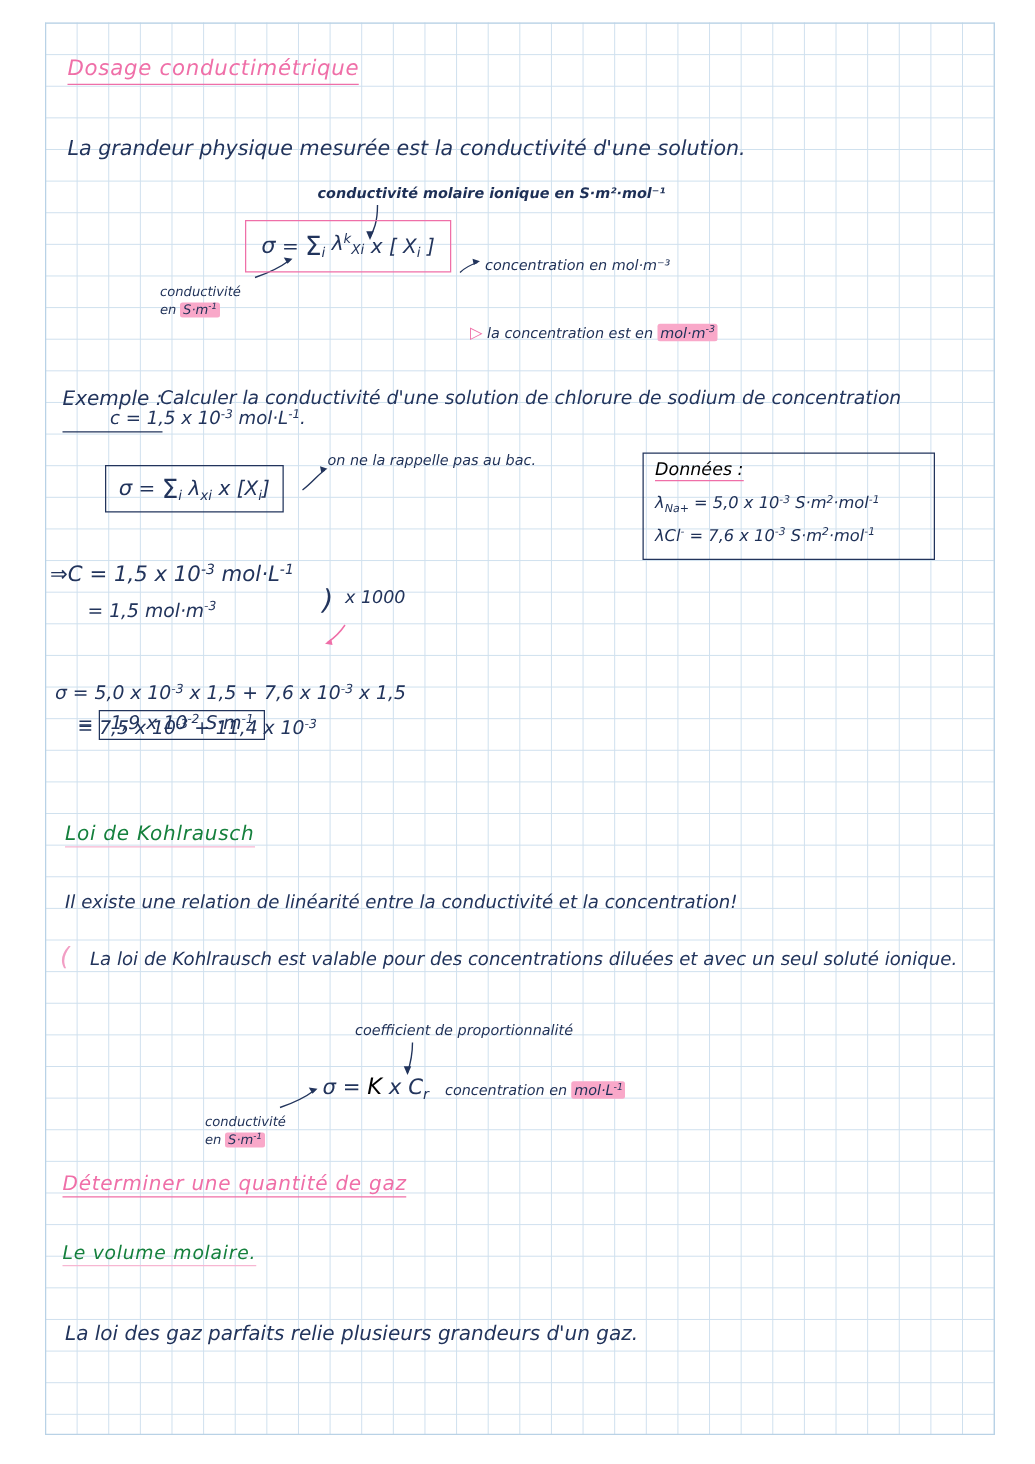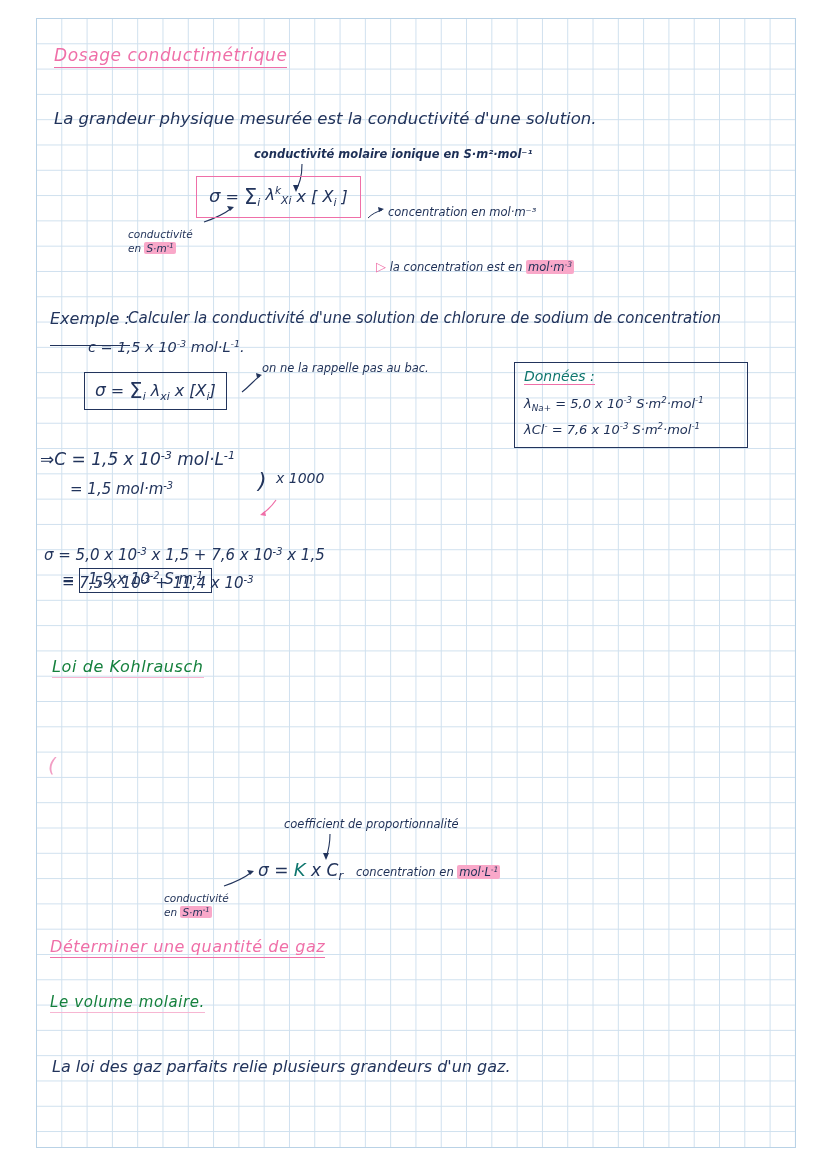--- a/index.html
+++ b/index.html
@@ -49,21 +49,21 @@
     font-family: "DejaVu Sans", sans-serif;
   }
   .hw {
     position: absolute;
     font-family: "DejaVu Sans", sans-serif;
     font-style: italic;
     white-space: nowrap;
     line-height: 1.15;
   }
   .ink-blue { color: #1d2f56; }
-  .ink-pink { color: #0f766e; }
+  .ink-pink { color: #000000; }
   .ink-pink-soft { color: #f29ec4; }
 
   .title-pink {
     color: #ef6fa8;
     font-size: 17px;
     font-style: italic;
     letter-spacing: 0.6px;
     border-bottom: 1.4px solid #ef6fa8;
     padding-bottom: 1px;
   }
@@ -160,21 +160,21 @@
       en <span class="hl-pink">S·m<span class="sup">-1</span></span>
     </div>
 
     <div class="hw small ink-blue" style="left:340px; top:242px;">
       <span style="color:#ef6fa8; font-size:13px;">▷</span>
       la concentration est en <span class="hl-pink">mol·m<span class="sup">-3</span></span>
     </div>
 
     <div class="hw body-line ex-underline" style="left:14px; top:292px; font-size:16px;">Exemple :</div>
     <div class="hw body-line" style="left:92px; top:292px; font-size:15px;">Calculer la conductivité d'une solution de chlorure de sodium de concentration</div>
-    <div class="hw body-line" style="left:52px; top:320px; font-size:14.5px;">
+    <div class="hw body-line" style="left:52px; top:308px; font-size:14.5px;">
       c = 1,5 x 10<span class="sup">-3</span> mol·L<span class="sup">-1</span>.
     </div>
 
     <div class="hw formula boxed-blue" style="left:48px; top:354px;">
       <span style="font-size:17px;">σ</span> =
       <span class="sigma-big">Σ</span><span class="sub">i</span>
       λ<span class="sub">xi</span> x [X<span class="sub">i</span>]
     </div>
 
     <div class="hw small ink-blue" style="left:226px; top:344px;">on ne la rappelle pas au bac.</div>
@@ -209,23 +209,25 @@
     </div>
     <div class="hw body-line" style="left:26px; top:556px; font-size:15px;">
       = 7,5 x 10<span class="sup">-3</span> + 11,4 x 10<span class="sup">-3</span>
     </div>
     <div class="hw body-line" style="left:26px; top:550px; font-size:15px;">
       = <span class="boxed-blue" style="padding:1px 8px 3px 8px;">1,9 x 10<span class="sup">-2</span> S·m<span class="sup">-1</span></span>
     </div>
 
     <div class="hw title-pink-soft" style="left:16px; top:640px;">Loi de Kohlrausch</div>
 
+    <div class="hw body-line" style="left:16px; top:696px; font-size:14.5px;">Il existe une relation de linéarité entre la conductivité et la concentration!</div>
 
     <div class="hw ink-pink-soft" style="left:12px; top:736px; font-size:20px;">(</div>
 
+    <div class="hw body-line" style="left:36px; top:742px; font-size:14.5px;">La loi de Kohlrausch est valable pour des concentrations diluées et avec un seul soluté ionique.</div>
 
     <div class="hw small ink-blue" style="left:248px; top:800px;">coefficient de proportionnalité</div>
 
     <svg class="arrow-svg" style="left:0; top:0; width:760px; height:1130px;">
       <path d="M294,816 C294,828 292,834 290,840" stroke="#22345c" stroke-width="1.1" fill="none"></path>
       <path d="M290,842 l -3,-7 l 6,0 z" fill="#22345c"></path>
       <path d="M188,868 C200,864 208,860 216,854" stroke="#22345c" stroke-width="1.1" fill="none"></path>
       <path d="M218,853 l -7,-1 l 3,5 z" fill="#22345c"></path>
     </svg>
 

